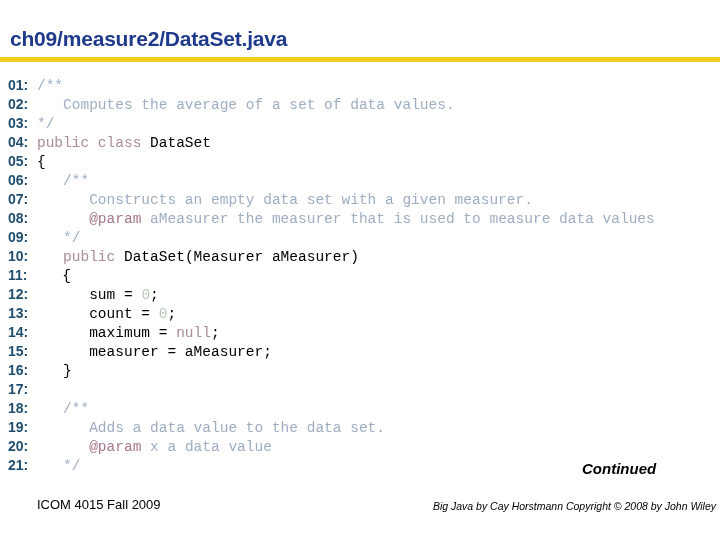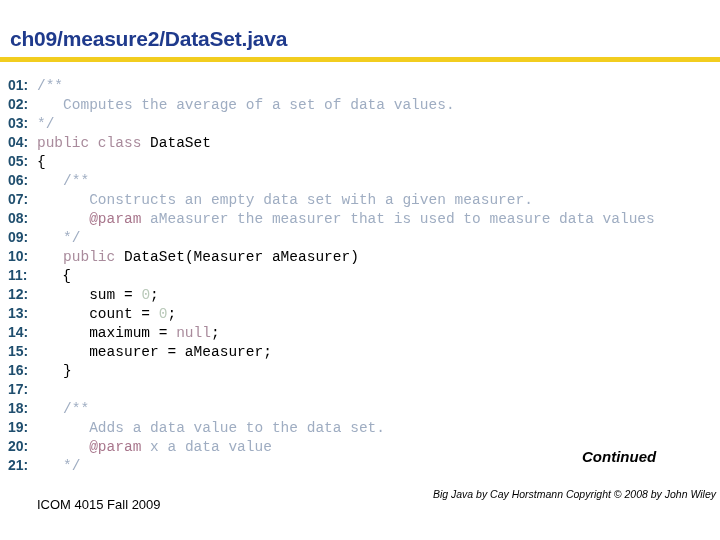--- a/index.html
+++ b/index.html
@@ -69,32 +69,32 @@
     left: 37px;
     top: 497px;
     font-family: "Liberation Sans", sans-serif;
     font-size: 13px;
     color: #000000;
     white-space: nowrap;
   }
   #continued-label {
     position: absolute;
     left: 582px;
-    top: 448px;
+    top: 460px;
     font-family: "Liberation Sans", sans-serif;
     font-size: 15px;
     font-weight: bold;
     font-style: italic;
     color: #000000;
     white-space: nowrap;
   }
   #footer-copyright {
     position: absolute;
     right: 4px;
-    top: 487px;
+    top: 499px;
     width: 350px;
     text-align: right;
     font-family: "Liberation Sans", sans-serif;
     font-size: 10.5px;
     font-style: italic;
     color: #000000;
     line-height: 14px;
   }
 </style>
 </head>

